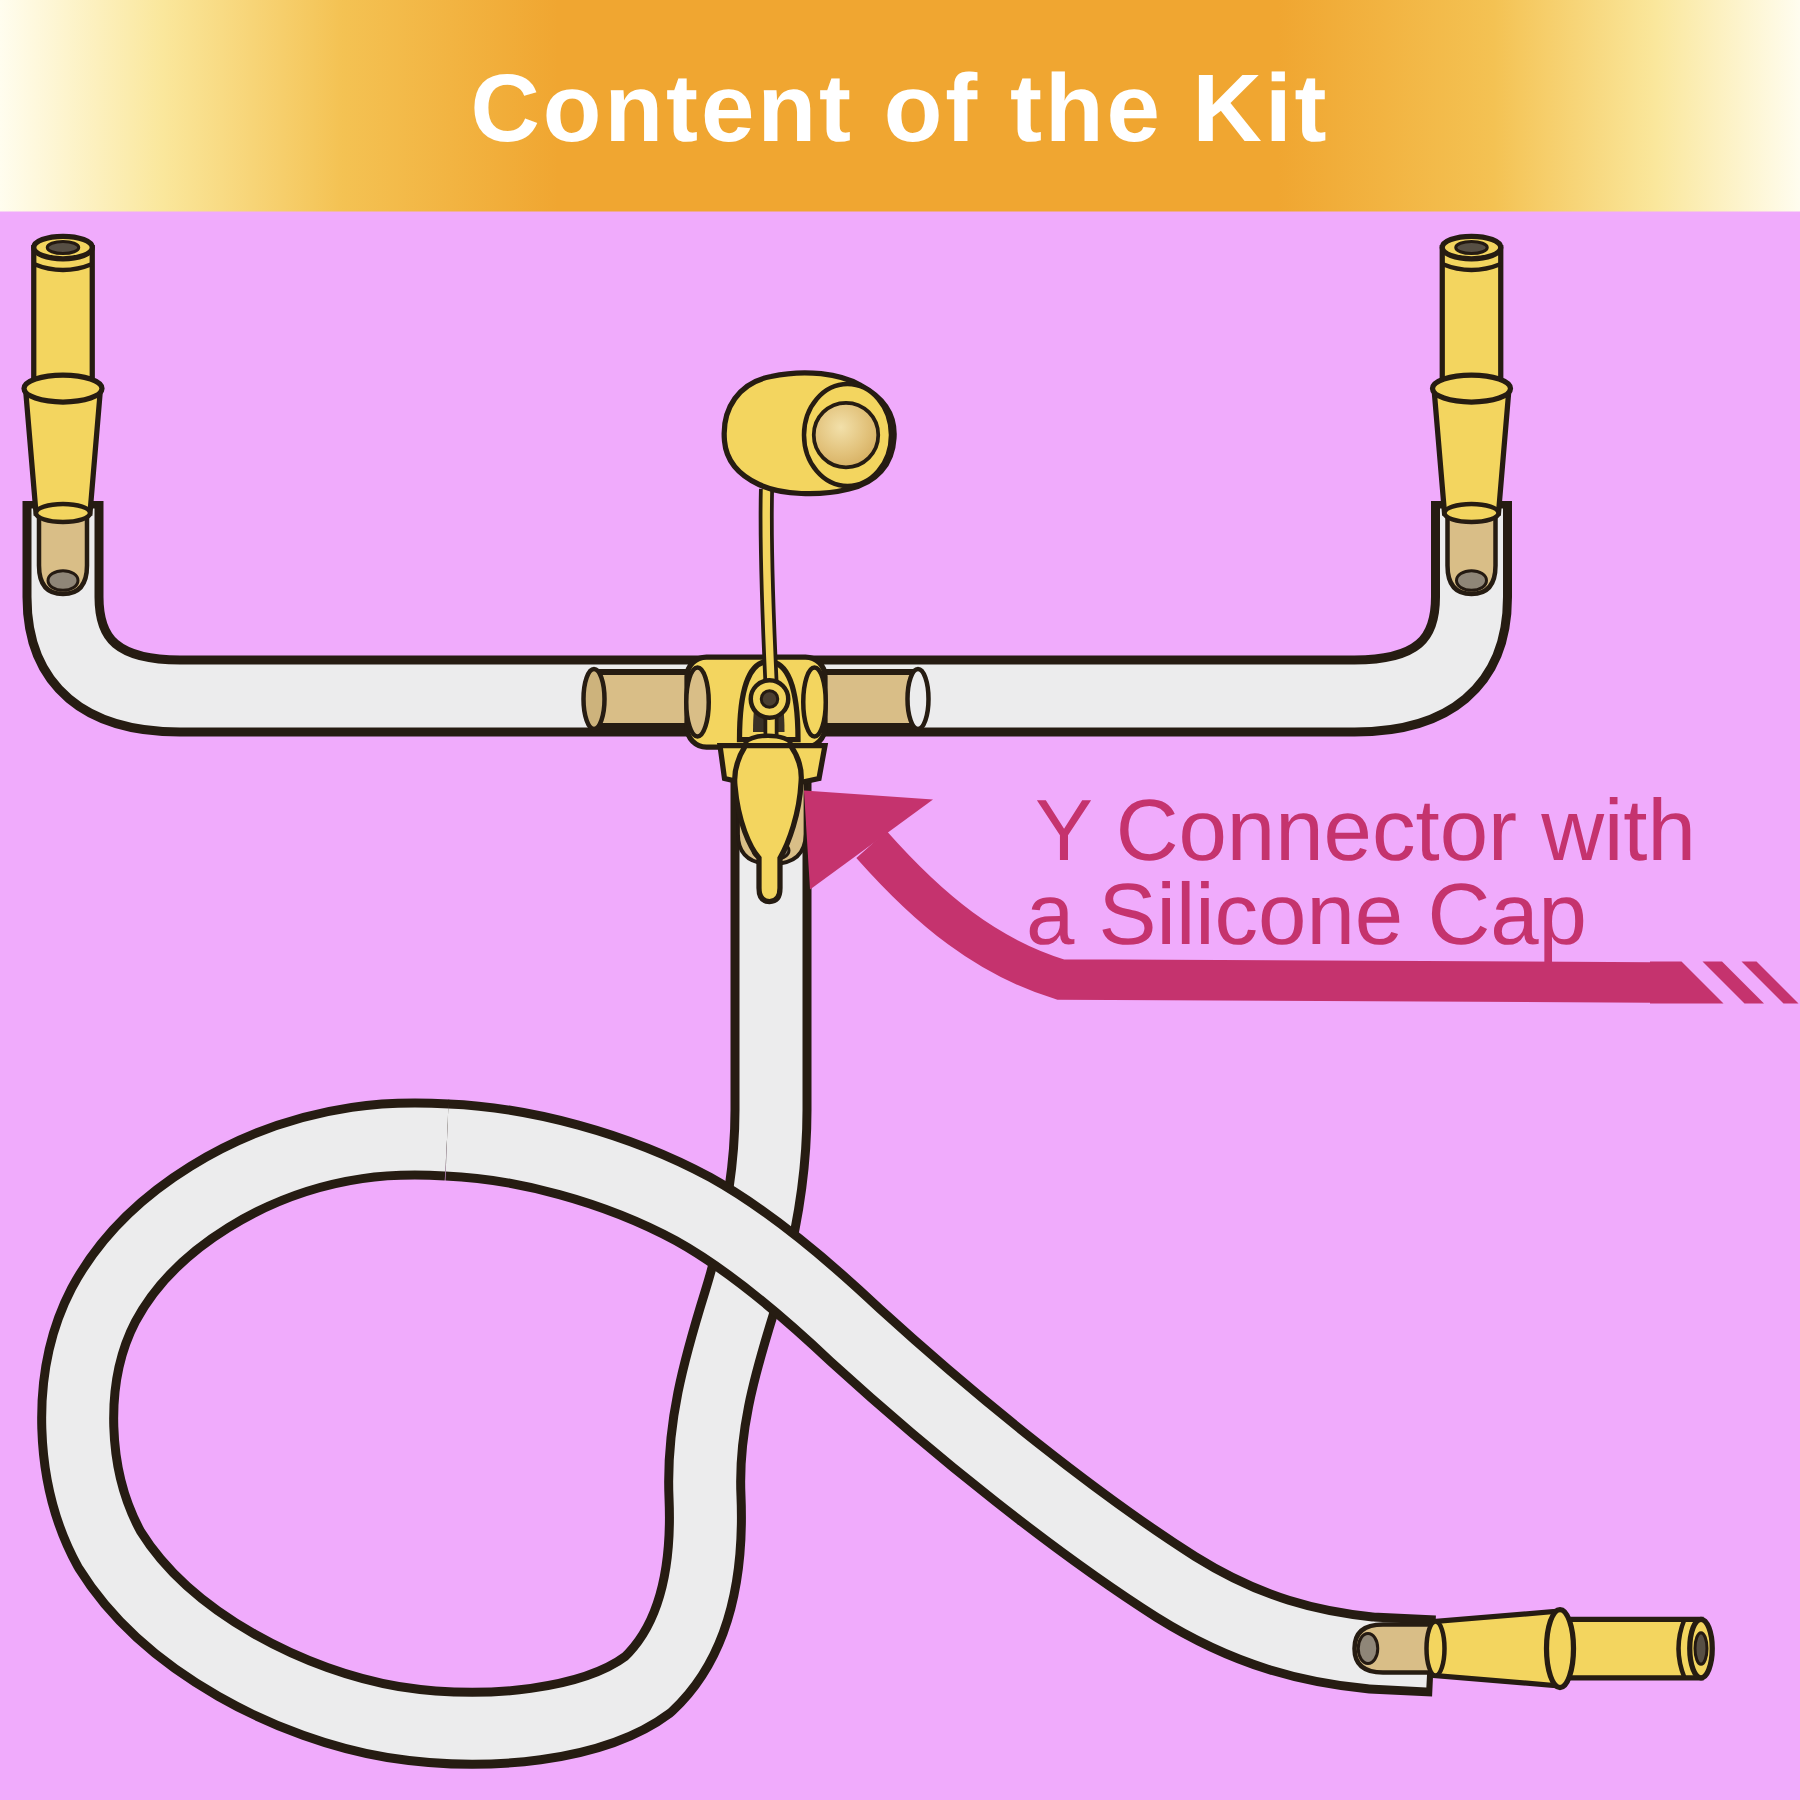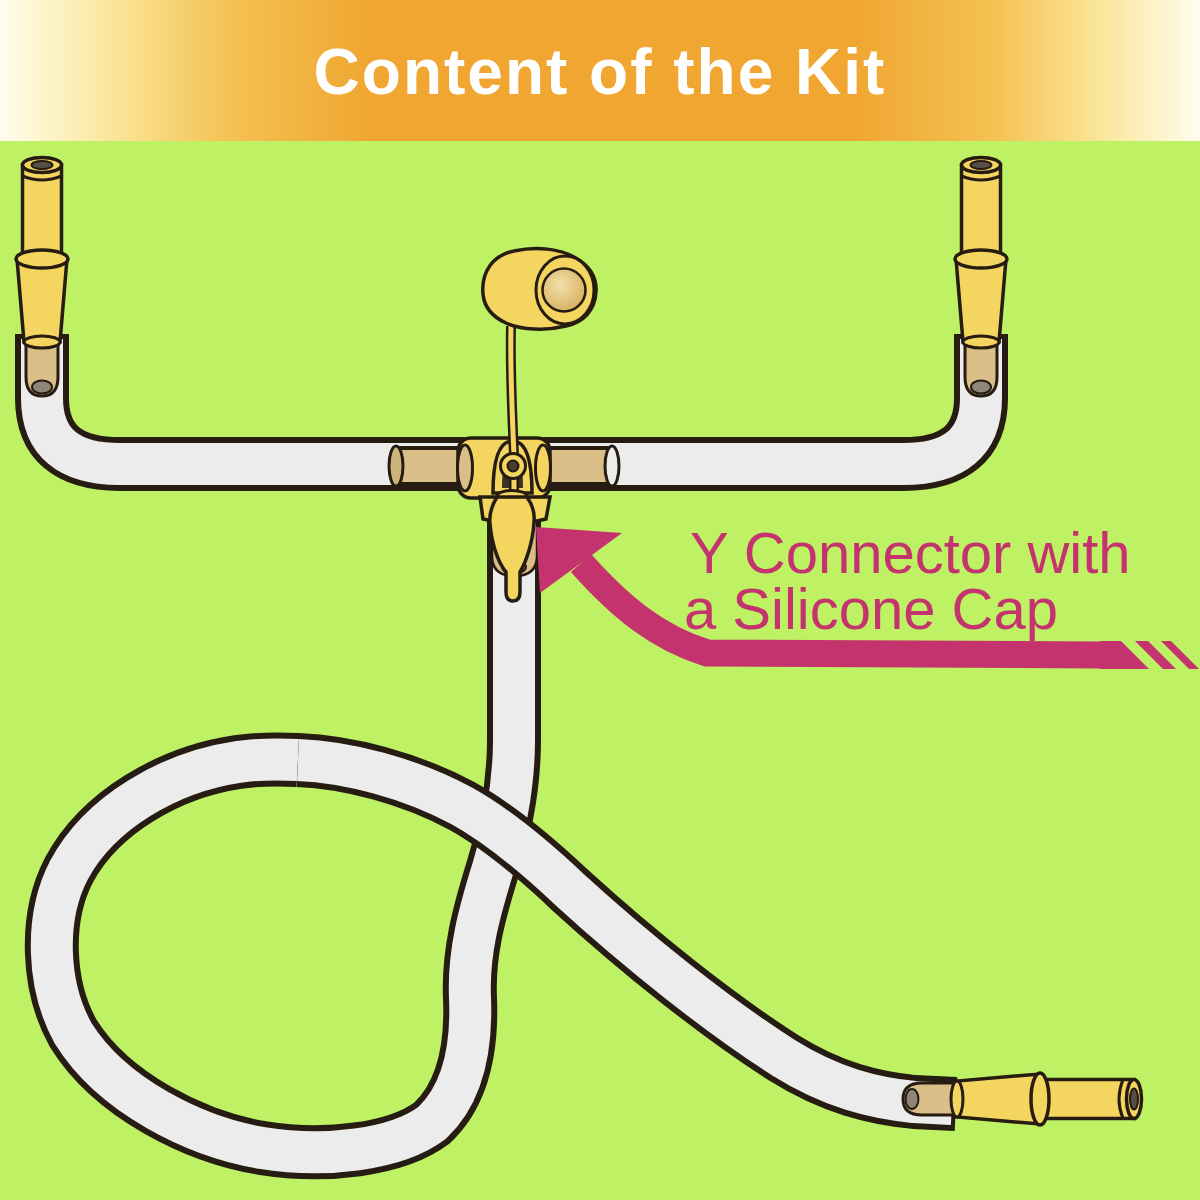--- a/index.html
+++ b/index.html
@@ -1,17 +1,17 @@
 <!DOCTYPE html>
 <html style="--banner-orange: #F0A631; --banner-pale: #FFFDEF; --banner-text: #FFFFFF; --pink: #C5336E; --yellow: #F3D55F; --tan: #D9BE87; --tube-gray: #ECECED; --outline: #261C12;"><head>
 <meta charset="utf-8">
 <style>
   html,body{margin:0;padding:0;background:#ffffff;}
   .stage{
-    position:relative;width:1200px;height:1200px;overflow:hidden;background:#bef264;
+    position:relative;width:1200px;height:1200px;overflow:hidden;background:#f0abfc;
     font-family:"Liberation Sans",sans-serif;
   }
   .banner{
     position:absolute;top:0;left:0;width:1200px;height:141px;
     display:flex;align-items:center;justify-content:center;
     background:linear-gradient(90deg,
       var(--banner-pale,#FFFDEF) 0%,
       #FAE79C 9%,
       #F4C253 19%,
       var(--banner-orange,#F0A631) 31%,

